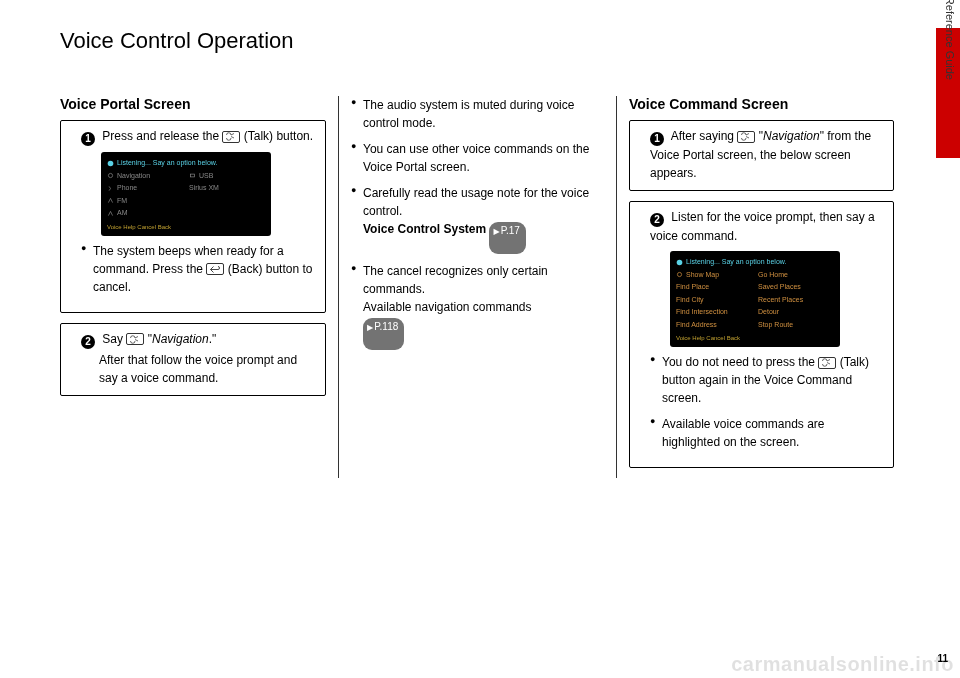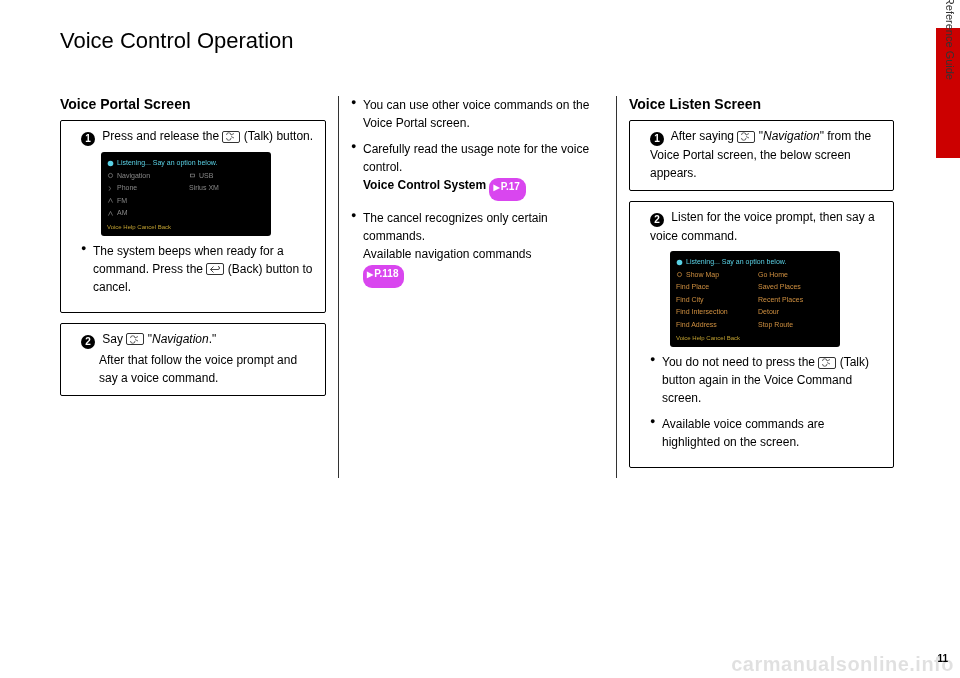--- a/index.html
+++ b/index.html
@@ -86,26 +86,26 @@
   }
   .bullet-list li::before {
     content: "●";
     position: absolute;
     left: 0;
     top: 0;
     font-size: 9px;
   }
   .pref {
     display: inline-block;
-    background: #d946ef;
+    background: #737373;
     color: #fff;
     border-radius: 9px;
     font-size: 10px;
-    font-weight: bold;
-    padding: 1px 6px 7px 4px;
+    font-weight: normal;
+    padding: 1px 6px 16px 4px;
     vertical-align: -1px;
   }
   .pref::before { content: "▶"; font-size: 8px; margin-right: 1px; }
   .italic { font-style: italic; }
   .bold { font-weight: bold; }
   .indent { margin-left: 18px; display: block; margin-top: 2px; }
 
   
   .tab {
     position: absolute;
@@ -269,36 +269,37 @@
               </svg>
           </span>
           <span> "</span><span class="italic">Navigation</span><span>."</span>
         </p>
         <span class="indent">After that follow the voice prompt and say a voice command.</span>
       </div>
     </div>
 
     <div class="col">
       <ul class="bullet-list">
+        <li>The audio system is muted during voice control mode.</li>
         <li>You can use other voice commands on the Voice Portal screen.</li>
         <li>
           <span>Carefully read the usage note for the voice control.</span><br>
           <span class="bold">Voice Control System</span>
           <span class="pref">P.17</span>
         </li>
         <li>
           <span>The cancel recognizes only certain commands.</span><br>
           <span>Available navigation commands</span><br>
           <span class="pref">P.118</span>
         </li>
       </ul>
     </div>
 
     <div class="col">
-      <h2 class="section">Voice Listen Screen</h2>
+      <h2 class="section">Voice Command Screen</h2>
 
       <div class="box">
         <p>
           <span class="num-circle">1</span>
           <span>After saying </span>
           <span class="btn-icon">
             <svg viewBox="0 0 16 12">
                 <path d="M2 4 Q2 1 5 1 Q8 1 8 4 M8 4 L12 2 M8 6 L12 8 M2 8 Q2 11 5 11 Q8 11 8 8" stroke="#333" stroke-width="1" fill="none"></path>
               </svg>
           </span>

